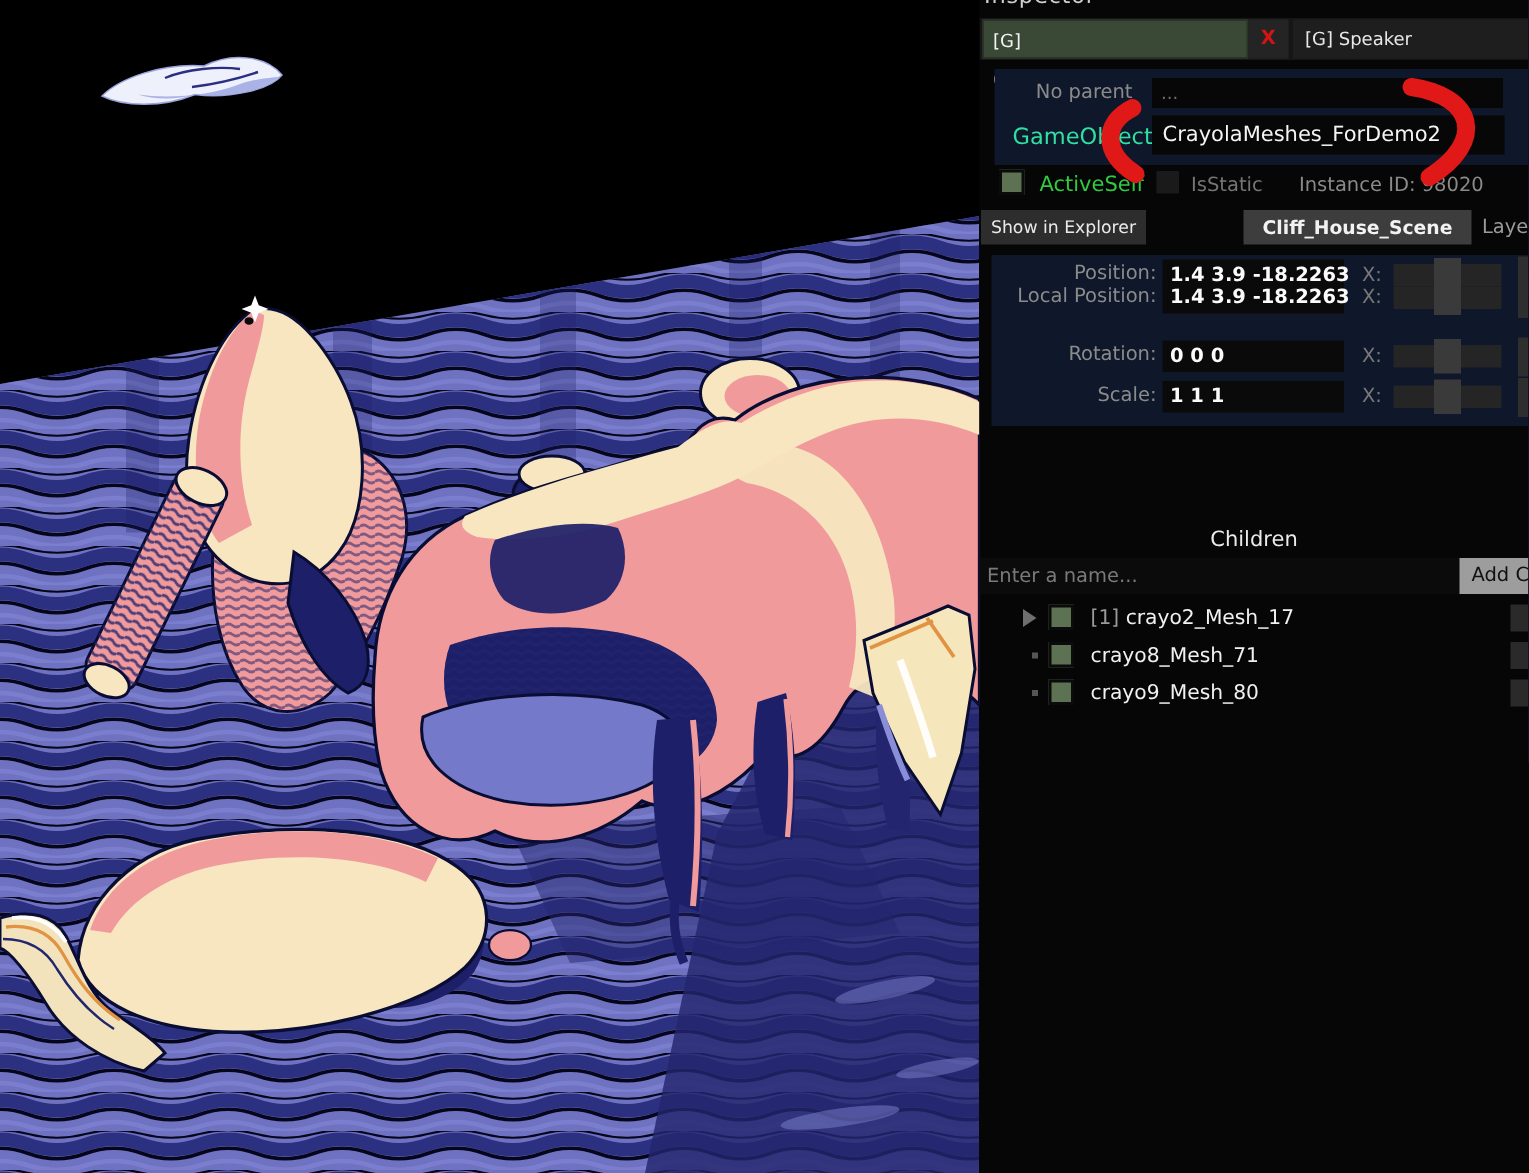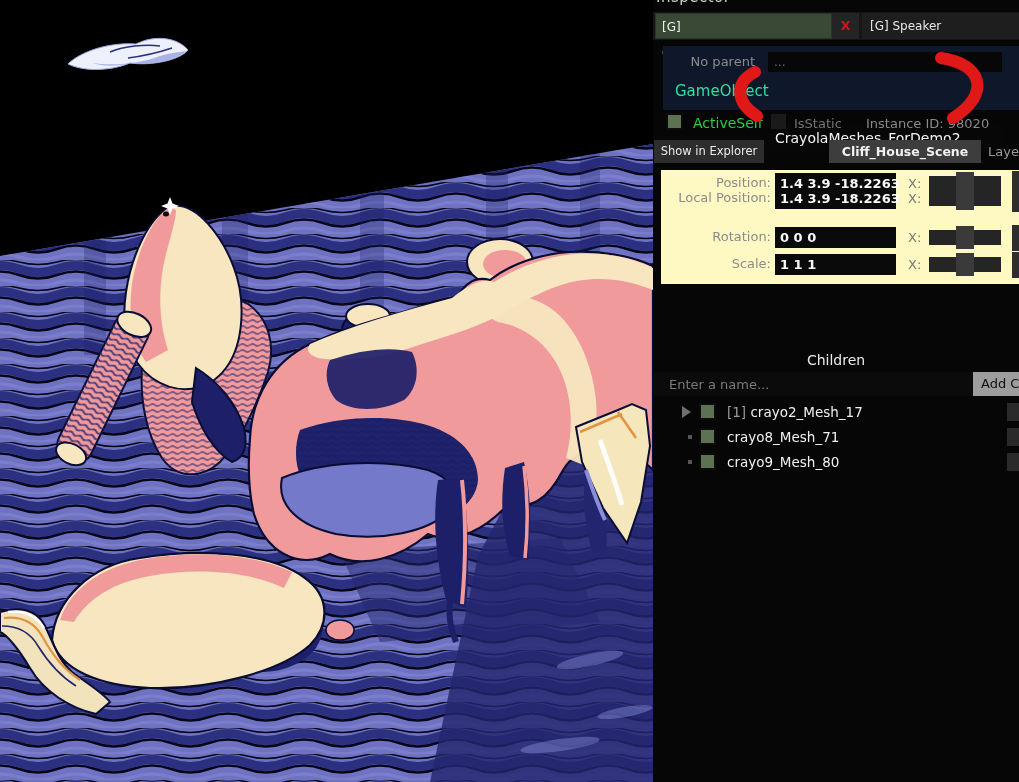--- a/index.html
+++ b/index.html
@@ -18,45 +18,45 @@
   #tab-close-strip{left:179px;top:1px;width:27px;height:26px;background:#242424;text-align:center;}
   #tab-close{color:#cf1515;font-weight:bold;font-size:13px;line-height:26px;}
   #tab-speaker{left:209px;top:1px;width:170px;height:26px;background:#1e1e1e;color:#e8e8e8;
                font-size:12px;line-height:26px;padding-left:8px;box-sizing:border-box;}
   #header-block{left:10px;top:46px;width:356px;height:64px;background:#0f172a;}
   #no-parent{left:0;top:8px;width:92px;text-align:right;font-size:13px;}
   #parent-field{left:105px;top:6px;width:228px;height:20px;background:#070707;color:#6f6f6f;
                 font-size:12px;line-height:20px;padding-left:6px;}
   #go-label{left:12px;top:36px;font-size:15px;color:#2fe0a2;}
   #name-field{left:105px;top:31px;width:228px;height:26px;background:#070707;color:#f4f4f4;
-              font-size:14px;line-height:26px;padding-left:7px;margin-top:48px;}
+              font-size:14px;line-height:26px;padding-left:7px;}
   .checkbox{width:17px;height:17px;background:#5d7153;border:2px solid #0b0b0b;box-sizing:border-box;}
   #cb-active{left:13px;top:113px;}
   #lbl-active{left:40px;top:115px;font-size:14px;color:#2ecc40;}
   #cb-static{left:118px;top:114px;width:15px;height:15px;background:#1a1a1a;}
   #lbl-static{left:141px;top:116px;font-size:13px;color:#757575;}
   #instance{left:213px;top:116px;font-size:13px;color:#8a8a8a;white-space:nowrap;}
   #btn-explorer{left:1px;top:140px;width:110px;height:23px;background:#2d2d2d;color:#eaeaea;
                 font-size:11.5px;text-align:center;line-height:23px;}
   #lbl-scene{left:118px;top:160px;font-size:18px;margin-top:20px;}
   #btn-scene{left:176px;top:140px;width:152px;height:23px;background:#3d3d3d;color:#f2f2f2;
              font-weight:bold;font-size:12.5px;text-align:center;line-height:23px;}
   #lbl-layer{left:335px;top:144px;font-size:13px;color:#9a9a9a;white-space:nowrap;}
-  #transform-block{left:8px;top:170px;width:358px;height:114px;background:#fef9c3;}
+  #transform-block{left:8px;top:170px;width:358px;height:114px;background:#0f172a;}
   .t-row{position:absolute;left:0;width:358px;height:24px;}
   .t-label{position:absolute;left:0;top:3px;width:110px;text-align:right;font-size:13px;color:#8b8b8b;white-space:nowrap;}
   .t-value{position:absolute;left:114px;top:1px;width:121px;height:21px;background:#0a0a0a;color:#fafafa;
            font-weight:bold;font-size:13px;line-height:21px;padding-left:5px;box-sizing:border-box;white-space:nowrap;}
   .t-axis{position:absolute;left:247px;top:4px;font-size:13px;color:#787878;}
   .t-slider{position:absolute;left:268px;top:4px;width:72px;height:15px;background:#252525;}
   .t-handle{position:absolute;left:27px;top:-4px;width:18px;height:23px;background:#3a3a3a;}
   .t-stub{position:absolute;left:351px;top:-1px;width:20px;height:26px;background:#2e2e2e;}
   #children-title{left:0;top:352px;width:366px;text-align:center;font-size:14px;color:#eaeaea;}
   #name-input{left:0;top:372px;width:320px;height:24px;background:#0b0b0b;border:none;outline:none;
-              color:#bbb;font-size:13px;padding:0 0 0 16px;box-sizing:border-box;
+              color:#bbb;font-size:13px;padding:0 0 0 5px;box-sizing:border-box;
               font-family:"DejaVu Sans","Liberation Sans",sans-serif;}
   #name-input::placeholder{color:#7a7a7a;}
   #btn-add{left:320px;top:372px;width:64px;height:24px;background:#9d9d9d;color:#111;
            font-size:13px;line-height:24px;padding-left:8px;box-sizing:border-box;white-space:nowrap;}
   .child-row{position:absolute;left:16px;width:366px;height:20px;}
   .expander{position:absolute;left:13px;top:4px;width:0;height:0;
             border-left:9px solid #6f6f6f;border-top:6px solid transparent;border-bottom:6px solid transparent;}
   .dot{position:absolute;left:19px;top:8px;width:4px;height:4px;background:#565656;}
   .child-cb{position:absolute;left:30px;top:1px;}
   .child-label{position:absolute;left:58px;top:2px;font-size:13.5px;color:#f0f0f0;white-space:nowrap;}

